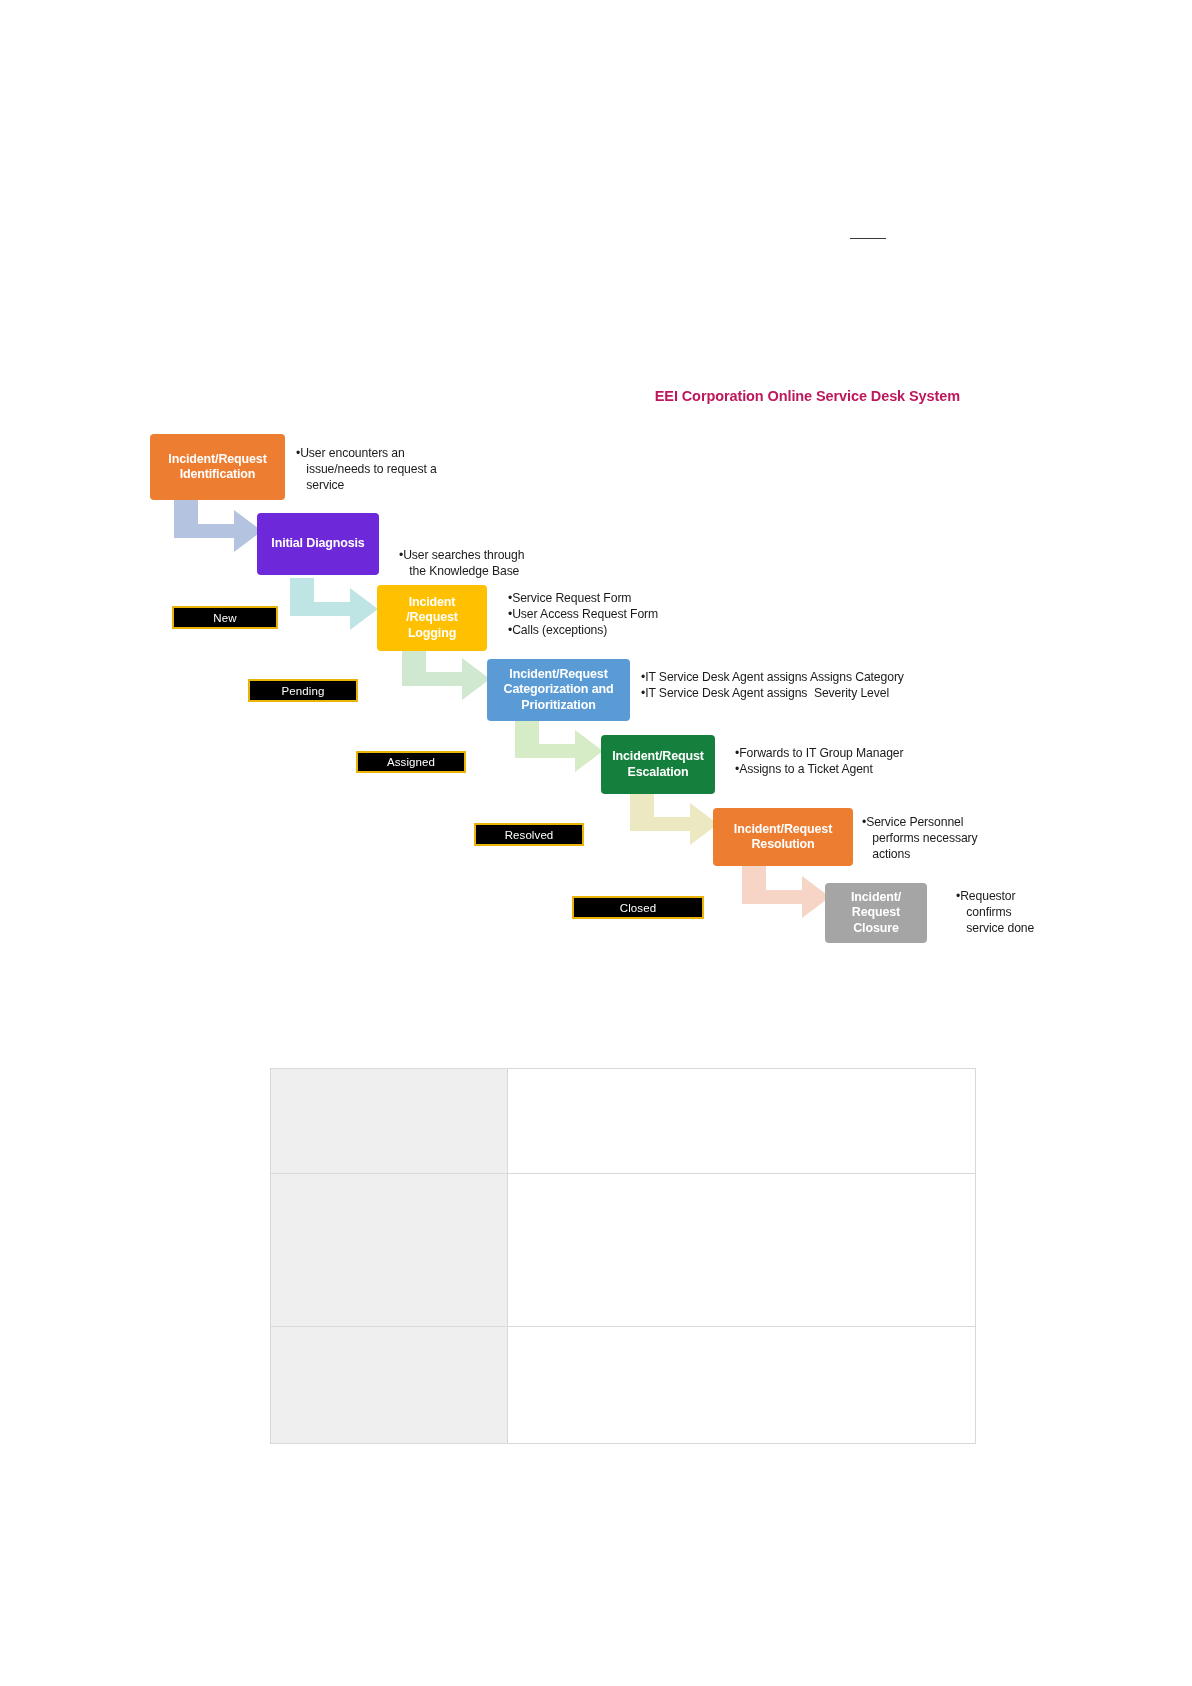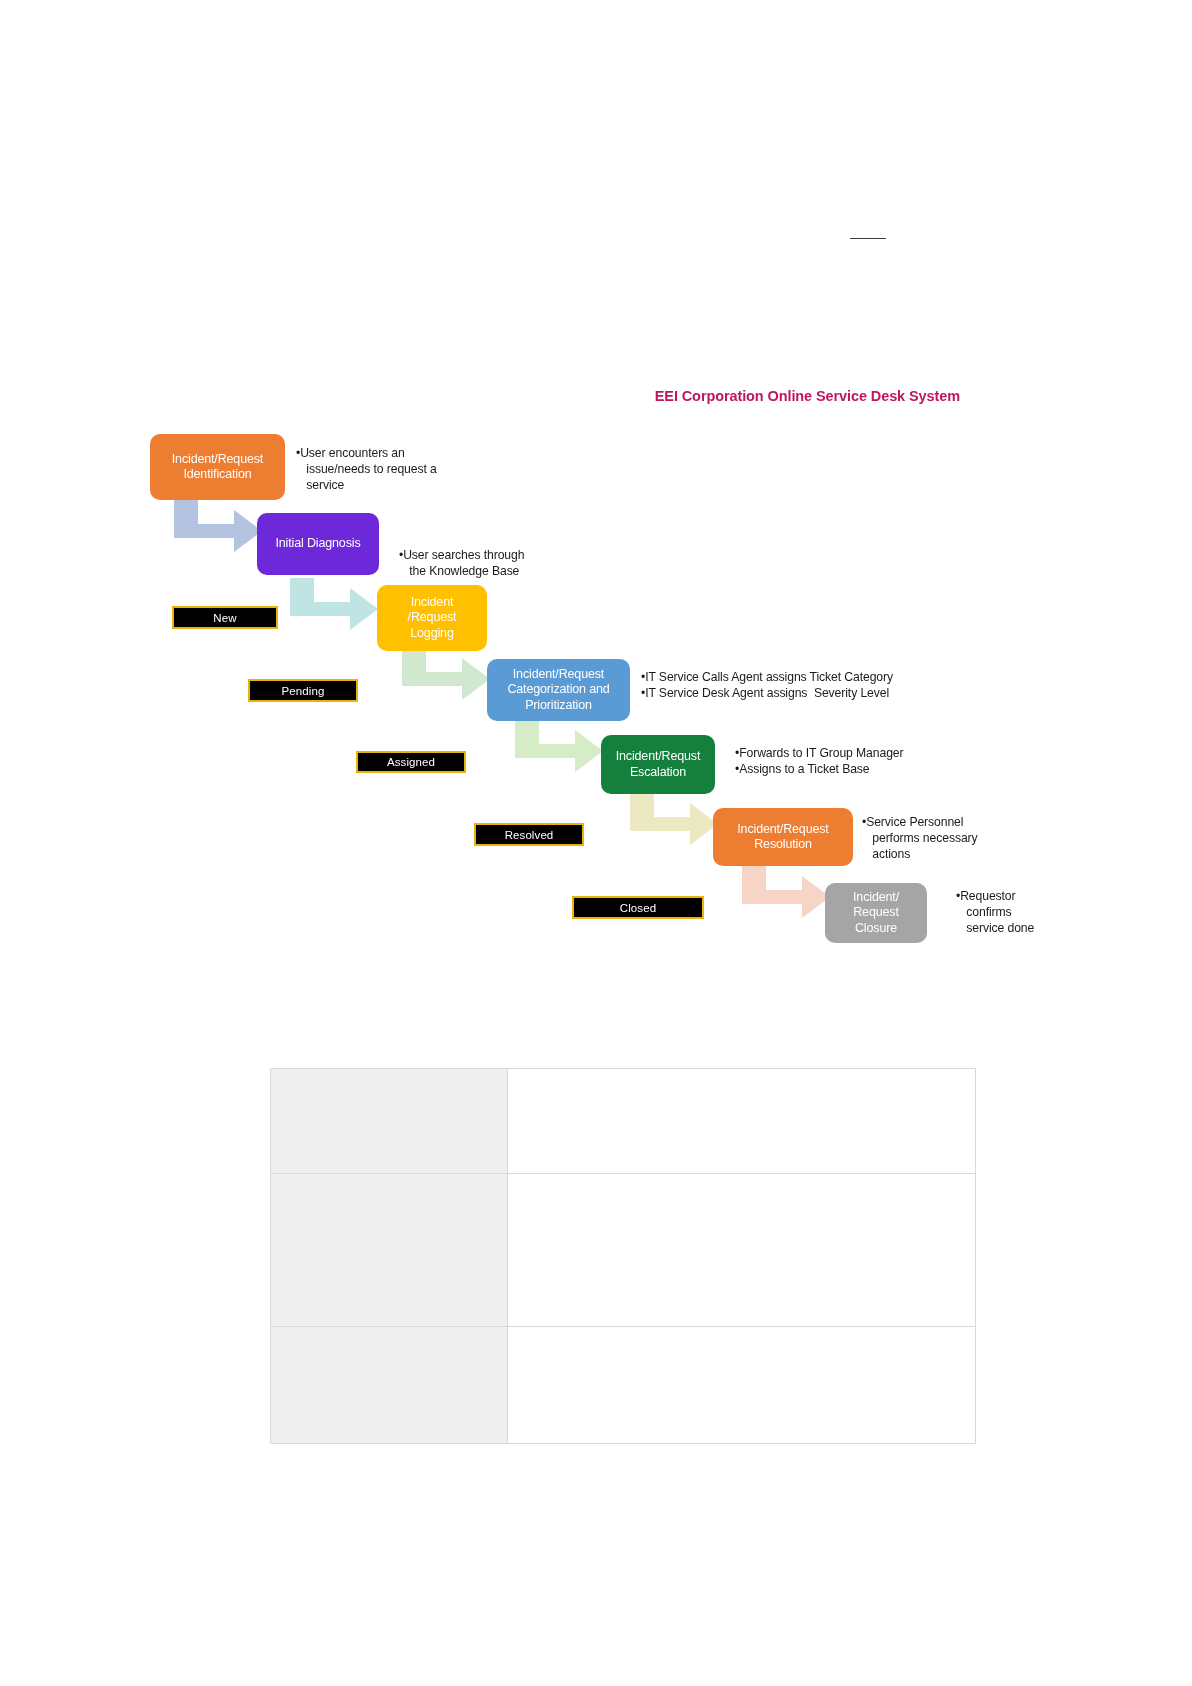--- a/index.html
+++ b/index.html
@@ -43,23 +43,23 @@
     font-size: 14.5px;
     font-weight: bold;
     color: #be185d;
     line-height: 1.45;
     letter-spacing: -0.1px;
   }
 
   
   .pbox {
     position: absolute;
-    border-radius: 10px;
+    border-radius: 4px;
     color: #ffffff;
-    font-weight: normal;
+    font-weight: bold;
     font-size: 12.5px;
     line-height: 1.22;
     display: flex;
     align-items: center;
     justify-content: center;
     text-align: center;
     box-sizing: border-box;
     padding: 2px 4px;
     letter-spacing: -0.15px;
   }
@@ -197,29 +197,34 @@
     <div class="bl">•User encounters an
  issue/needs to request a
  service</div>
   </div>
 
   <div class="bullets" style="left:399px; top:523px; width:180px;margin-top:24px;">
     <div class="bl">•User searches through
  the Knowledge Base</div>
   </div>
 
+  <div class="bullets" style="left:508px; top:590px; width:200px;">
+    <div class="bl">•Service Request Form</div>
+    <div class="bl">•User Access Request Form</div>
+    <div class="bl">•Calls (exceptions)</div>
+  </div>
 
   <div class="bullets" style="left:641px; top:669px; width:300px;">
-    <div class="bl">•IT Service Calls Agent assigns Ticket Category</div>
+    <div class="bl">•IT Service Desk Agent assigns Assigns Category</div>
     <div class="bl">•IT Service Desk Agent assigns  Severity Level</div>
   </div>
 
   <div class="bullets" style="left:735px; top:745px; width:220px;">
     <div class="bl">•Forwards to IT Group Manager</div>
-    <div class="bl">•Assigns to a Ticket Base</div>
+    <div class="bl">•Assigns to a Ticket Agent</div>
   </div>
 
   <div class="bullets" style="left:862px; top:814px; width:130px;">
     <div class="bl">•Service Personnel
  performs necessary
  actions</div>
   </div>
 
   <div class="bullets" style="left:956px; top:888px; width:100px;">
     <div class="bl">•Requestor

